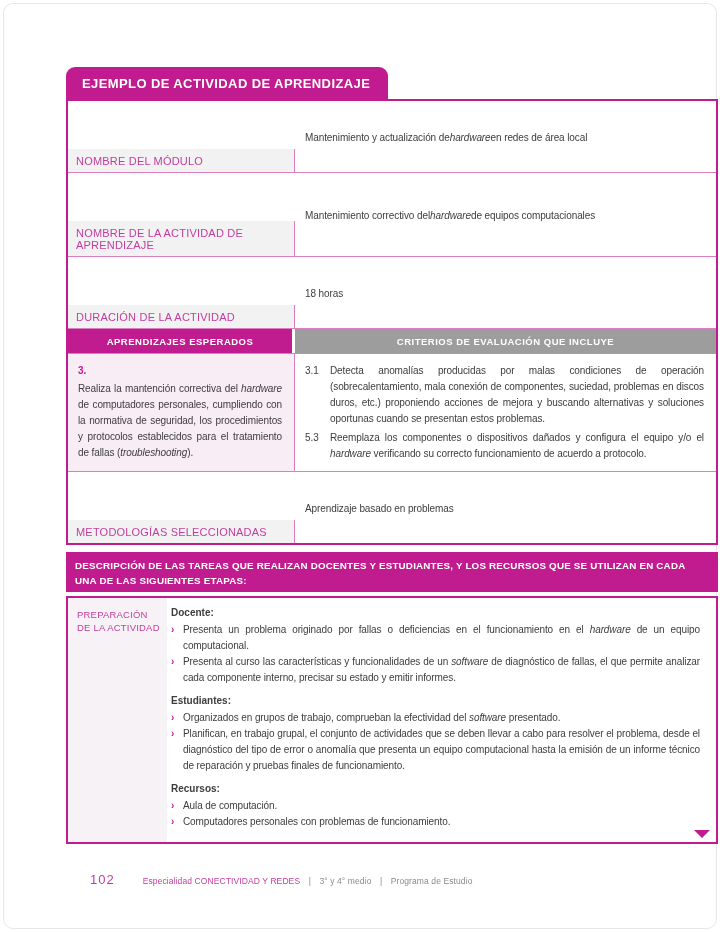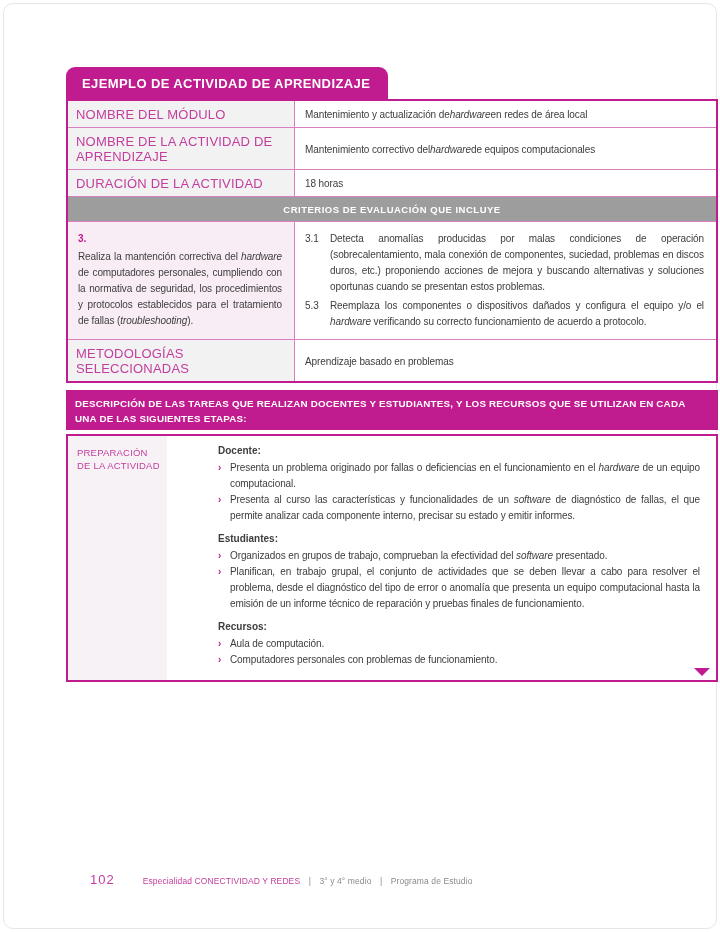--- a/index.html
+++ b/index.html
@@ -20,23 +20,23 @@
     background:#c11c8f; color:#fff;
     font-weight:bold; font-size:13px; letter-spacing:0.4px;
     padding:9px 18px 8px 16px;
     border-radius:9px 9px 0 0;
   }
 
   .table1 { border:2px solid #c11c8f; background:#fff; }
   .row { display:flex; border-bottom:1px solid #da7fc2; min-height:24px; }
   .cell-label {
     box-sizing:border-box; width:227px; background:#f2f2f2;
-    color:#c33d9e; font-size:13px; letter-spacing:0.2px;
+    color:#c33d9e; font-size:11px; letter-spacing:0.2px;
     padding:6px 8px 5px; border-right:1px solid #da7fc2;
-    display:flex; align-items:center;
+    display:flex; align-items:center;margin-top:48px;
   }
   .cell-value {
     flex:1; font-size:10px; letter-spacing:-0.1px;
     padding:5px 10px 4px; display:flex; align-items:center;
   }
 
   .hdr-row { display:flex; height:24px; border-bottom:1px solid #da7fc2; }
   .hdr-left {
     box-sizing:border-box; width:227px; background:#c11c8f; color:#fff;
     font-size:9.5px; font-weight:bold; letter-spacing:0.5px;
@@ -67,21 +67,21 @@
   .row.last { border-bottom:none; min-height:27px; }
 
   .banner {
     margin-top:7px; background:#c11c8f; color:#fff;
     font-weight:bold; font-size:9.8px; line-height:15px; letter-spacing:0.2px;
     padding:6px 24px 4px 9px;
   }
 
   .table2 {
     margin-top:4px; border:2px solid #c11c8f; background:#fff;
-    display:flex; min-height:248px; position:relative; box-sizing:border-box;gap:47px;
+    display:flex; min-height:248px; position:relative; box-sizing:border-box;
   }
   .prep-label {
     box-sizing:border-box; width:99px; background:#f7f2f6;
     color:#c33d9e; font-size:9.5px; line-height:13px; letter-spacing:0.2px;
     padding:10px 4px 0 9px;
   }
   .prep-body { flex:1; padding:9px 16px 12px 4px; }
   .sec-heading { font-weight:bold; font-size:10px; margin:9px 0 4px; }
   .sec-heading.first { margin-top:0; }
   .li { display:flex; font-size:10px; line-height:16px; }
@@ -121,20 +121,21 @@
       <div class="cell-label">NOMBRE DE LA ACTIVIDAD DE APRENDIZAJE</div>
       <div class="cell-value">Mantenimiento correctivo del <i>hardware</i> de equipos computacionales</div>
     </div>
 
     <div class="row">
       <div class="cell-label">DURACIÓN DE LA ACTIVIDAD</div>
       <div class="cell-value">18 horas</div>
     </div>
 
     <div class="hdr-row">
+      <div class="hdr-left">APRENDIZAJES ESPERADOS</div>
       <div class="hdr-right">CRITERIOS DE EVALUACIÓN QUE INCLUYE</div>
     </div>
 
     <div class="body-row">
       <div class="expected-cell">
         <div class="expected-num">3.</div>
         <div class="expected-text">Realiza la mantención correctiva del <i>hardware</i> de computadores personales, cumpliendo con la normativa de seguridad, los procedimientos y protocolos establecidos para el tratamiento de fallas (<i>troubleshooting</i>).</div>
       </div>
       <div class="criteria-cell">
         <div class="crit">

